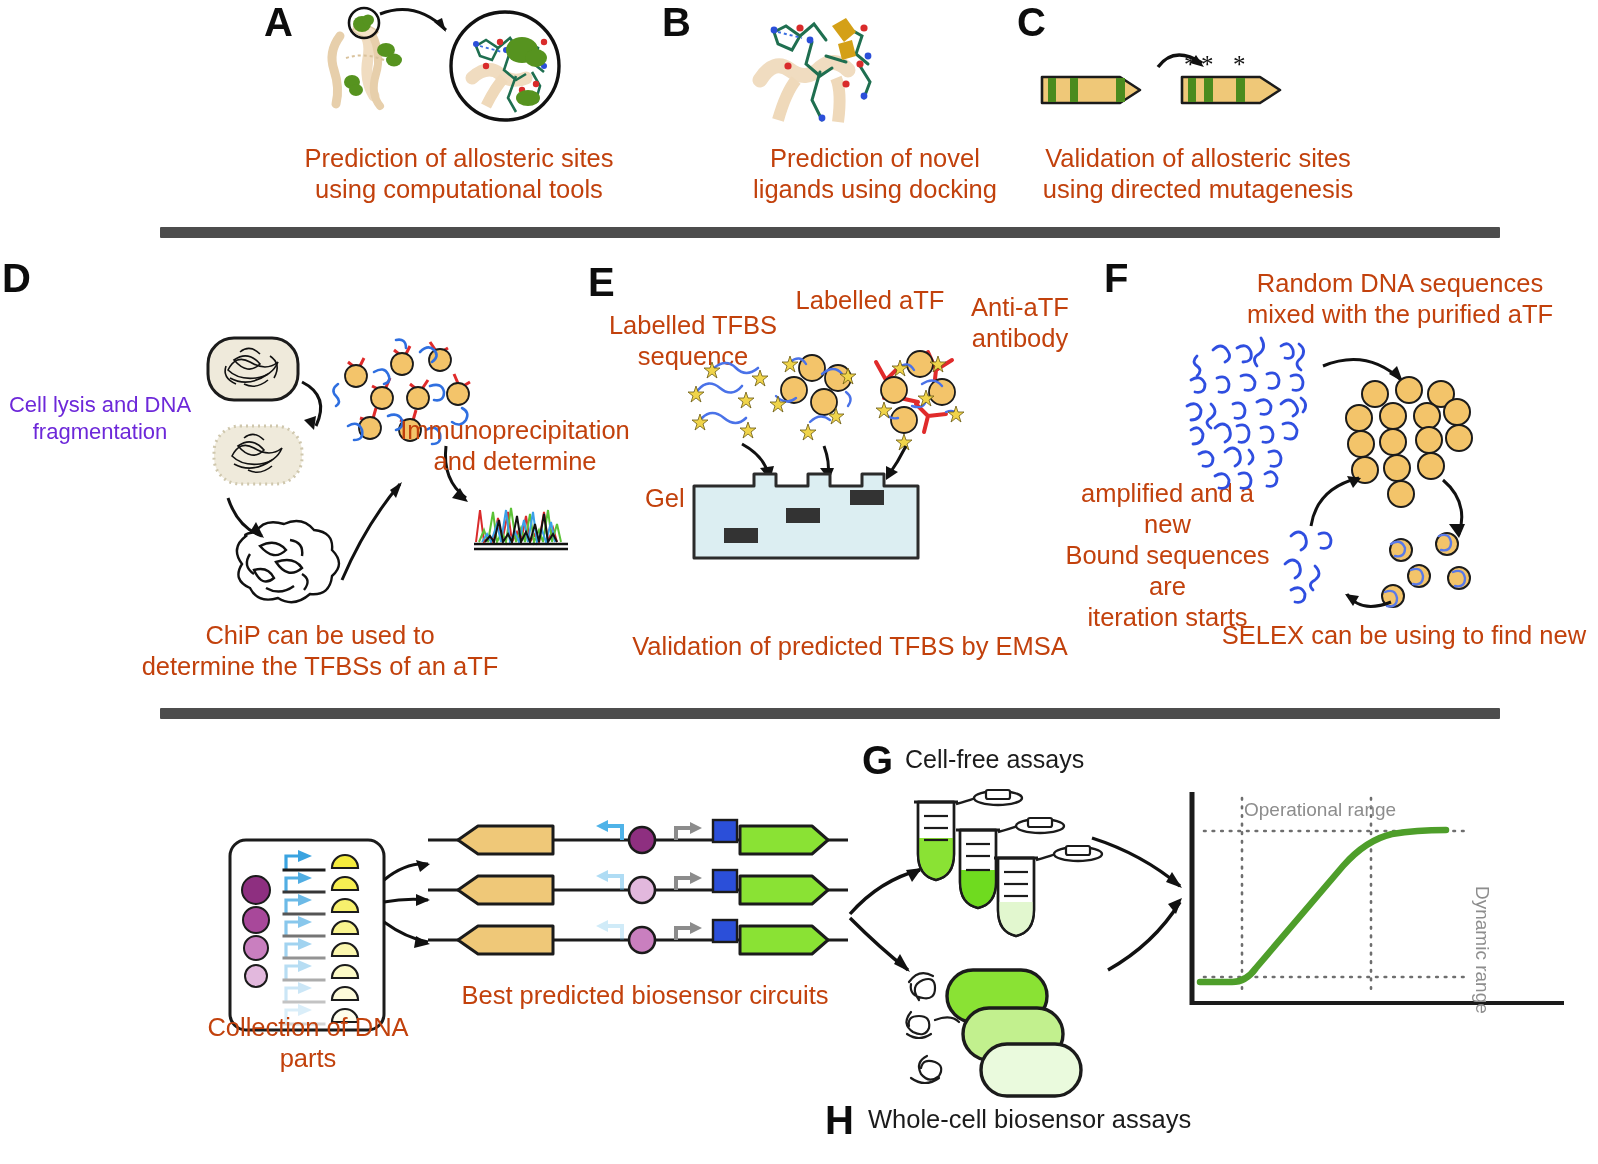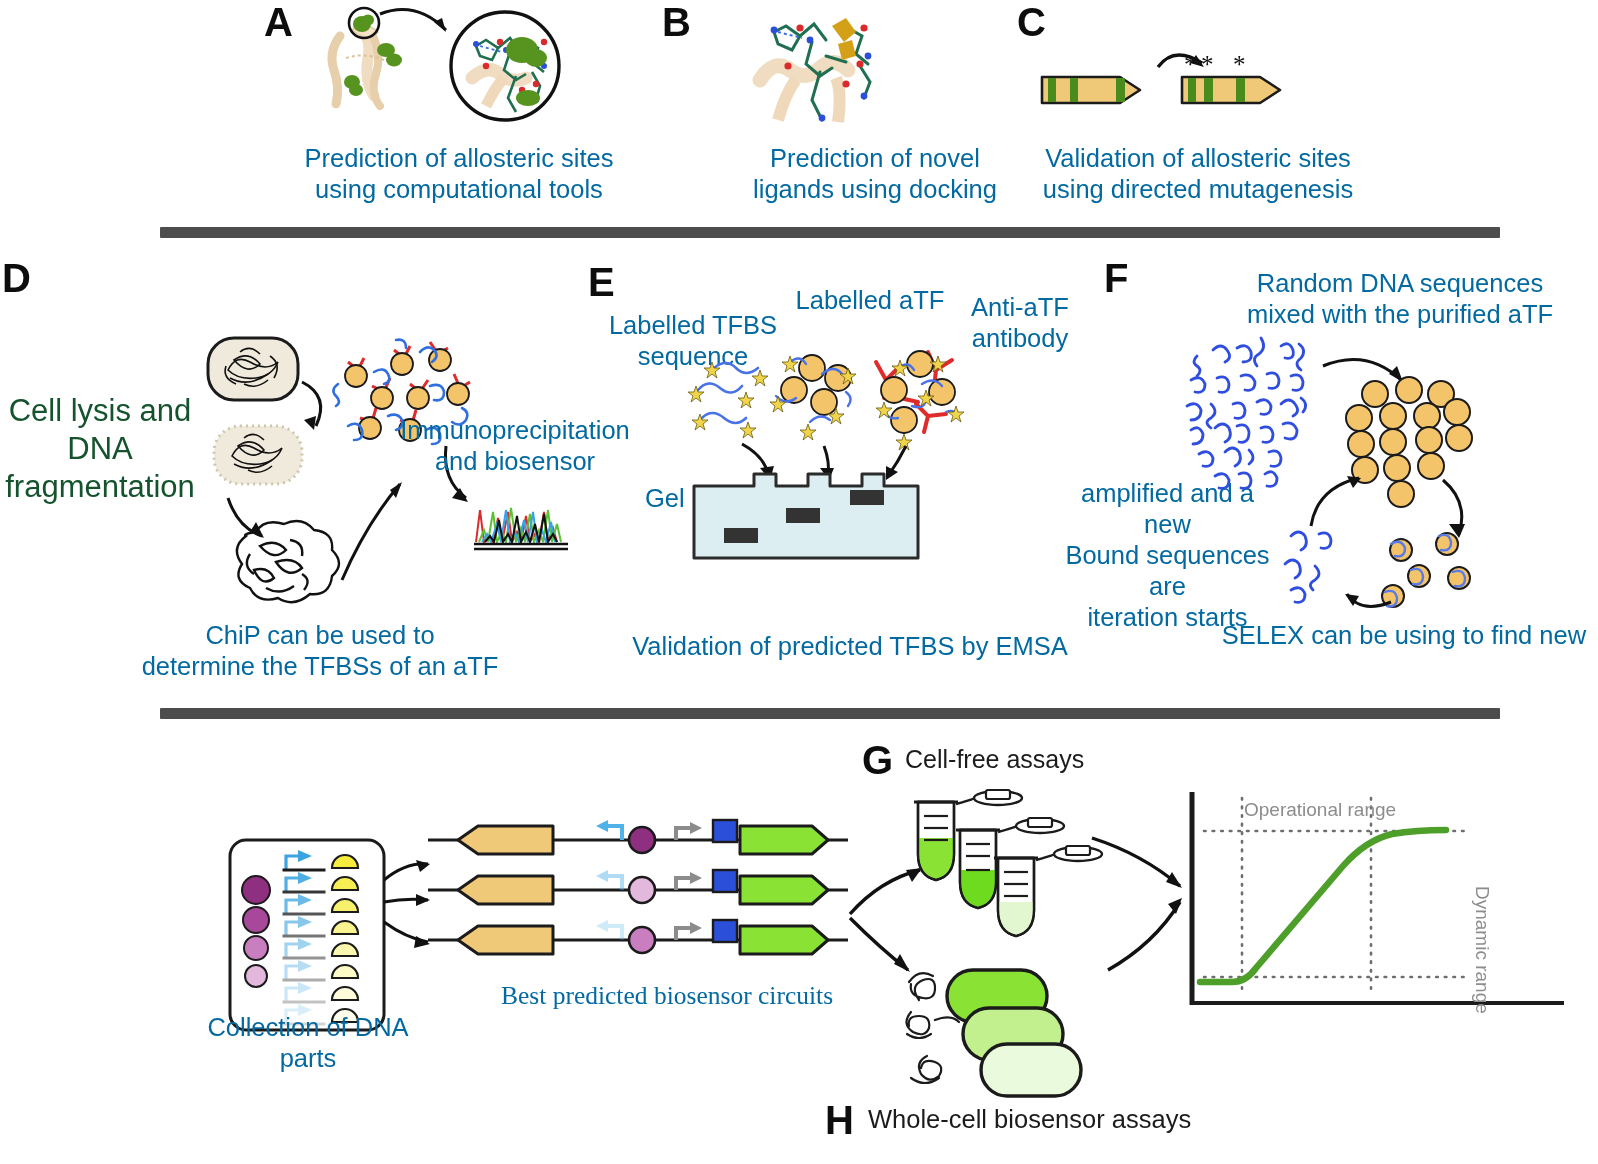--- a/index.html
+++ b/index.html
@@ -1,21 +1,21 @@
 <!DOCTYPE html>
 <html><head>
 <meta charset="utf-8">
 <style>
   html,body{margin:0;padding:0;background:#ffffff;}
   body{width:1598px;height:1164px;position:relative;overflow:hidden;
        font-family:"Liberation Sans","DejaVu Sans",sans-serif;color:#1b1b1b;}
   .abs{position:absolute;}
   .panel-letter{font-weight:bold;font-size:40px;line-height:1;color:#0d0d0d;}
-  .cap{font-size:25.5px;line-height:1.22;text-align:center;color:#0369a1;}
-  .cap-left{font-size:31px;line-height:1.22;text-align:center;color:#14532d;}
+  .cap{font-size:25.5px;line-height:1.22;text-align:center;color:#c2410c;}
+  .cap-left{font-size:22px;line-height:1.22;text-align:center;color:#6d28d9;}
   .divider{background:#4d4d4d;height:11px;border-radius:1px;}
   svg{display:block;overflow:visible;}
   .chart-note{font-size:19px;fill:#8d8d8d;}
 </style>
 </head>
 <body>
 
 <div class="abs" style="left:264px;top:2px;">
   <span class="panel-letter">A</span>
 </div>
@@ -268,21 +268,21 @@
     <path d="M286 212 l5 -8 l4 8 l6 -18 l4 18 l5 -32 l4 32 l5 -10 l4 10 l5 -22 l4 22 l5 -30 l4 30 l5 -12 l4 12 l5 -20 l4 20" stroke="#3aa0e8" stroke-width="2" fill="none" transform="translate(6,0)"></path>
     <path d="M286 212 l5 -6 l4 6 l5 -22 l4 22 l5 -8 l4 8 l5 -26 l4 26 l5 -10 l4 10 l5 -18 l4 18 l5 -28 l4 28 l5 -8 l4 8" stroke="#111111" stroke-width="2" fill="none" transform="translate(9,0)"></path>
     <line x1="284" y1="214" x2="378" y2="214" stroke="#111" stroke-width="2.4"></line>
     <line x1="284" y1="219" x2="378" y2="219" stroke="#111" stroke-width="2.4"></line>
   </g>
 </svg>
 </div>
 
 <div class="abs cap" style="left:395px;top:415px;width:240px;">
   <div>Immunoprecipitation</div>
-  <div>and biosensor</div>
+  <div>and determine</div>
 </div>
 
 <div class="abs cap" style="left:130px;top:620px;width:380px;">
   <div>ChiP can be used to</div>
   <div>determine the TFBSs of an aTF</div>
 </div>
 
 <div class="abs" style="left:588px;top:262px;">
   <span class="panel-letter">E</span>
 </div>
@@ -648,21 +648,21 @@
     <g>
           <path d="M248 22 v-12 h14" stroke="#8c8c8c" stroke-width="4" fill="none"></path>
           <polygon points="262,4 274,10 262,16" fill="#8c8c8c"></polygon>
         </g>
     <rect x="285" y="2" width="24" height="22" fill="#2b4fd9" stroke="#1b1b1b" stroke-width="2.4"></rect>
     <path d="M312 8 h72 l16 14 l-16 14 h-72z" fill="#8ae234" stroke="#1b1b1b" stroke-width="3" stroke-linejoin="round"></path>
   </g>
 </svg>
 </div>
 
-<div class="abs cap" style="left:482px;top:980px;width:370px;font-family:Liberation Serif, serif;">
+<div class="abs cap" style="left:460px;top:980px;width:370px;">
   <div>Best predicted biosensor circuits</div>
 </div>
 
 <div class="abs" style="left:848px;top:860px;">
 <svg width="90" height="120" viewBox="0 0 90 120">
   <path d="M2 54 q30 -34 70 -44" stroke="#111" stroke-width="3.4" fill="none"></path>
   <polygon points="74,8 58,10 64,22" fill="#111"></polygon>
   <path d="M2 58 q30 30 58 52" stroke="#111" stroke-width="3.4" fill="none"></path>
   <polygon points="62,112 46,104 52,94" fill="#111"></polygon>
 </svg>

